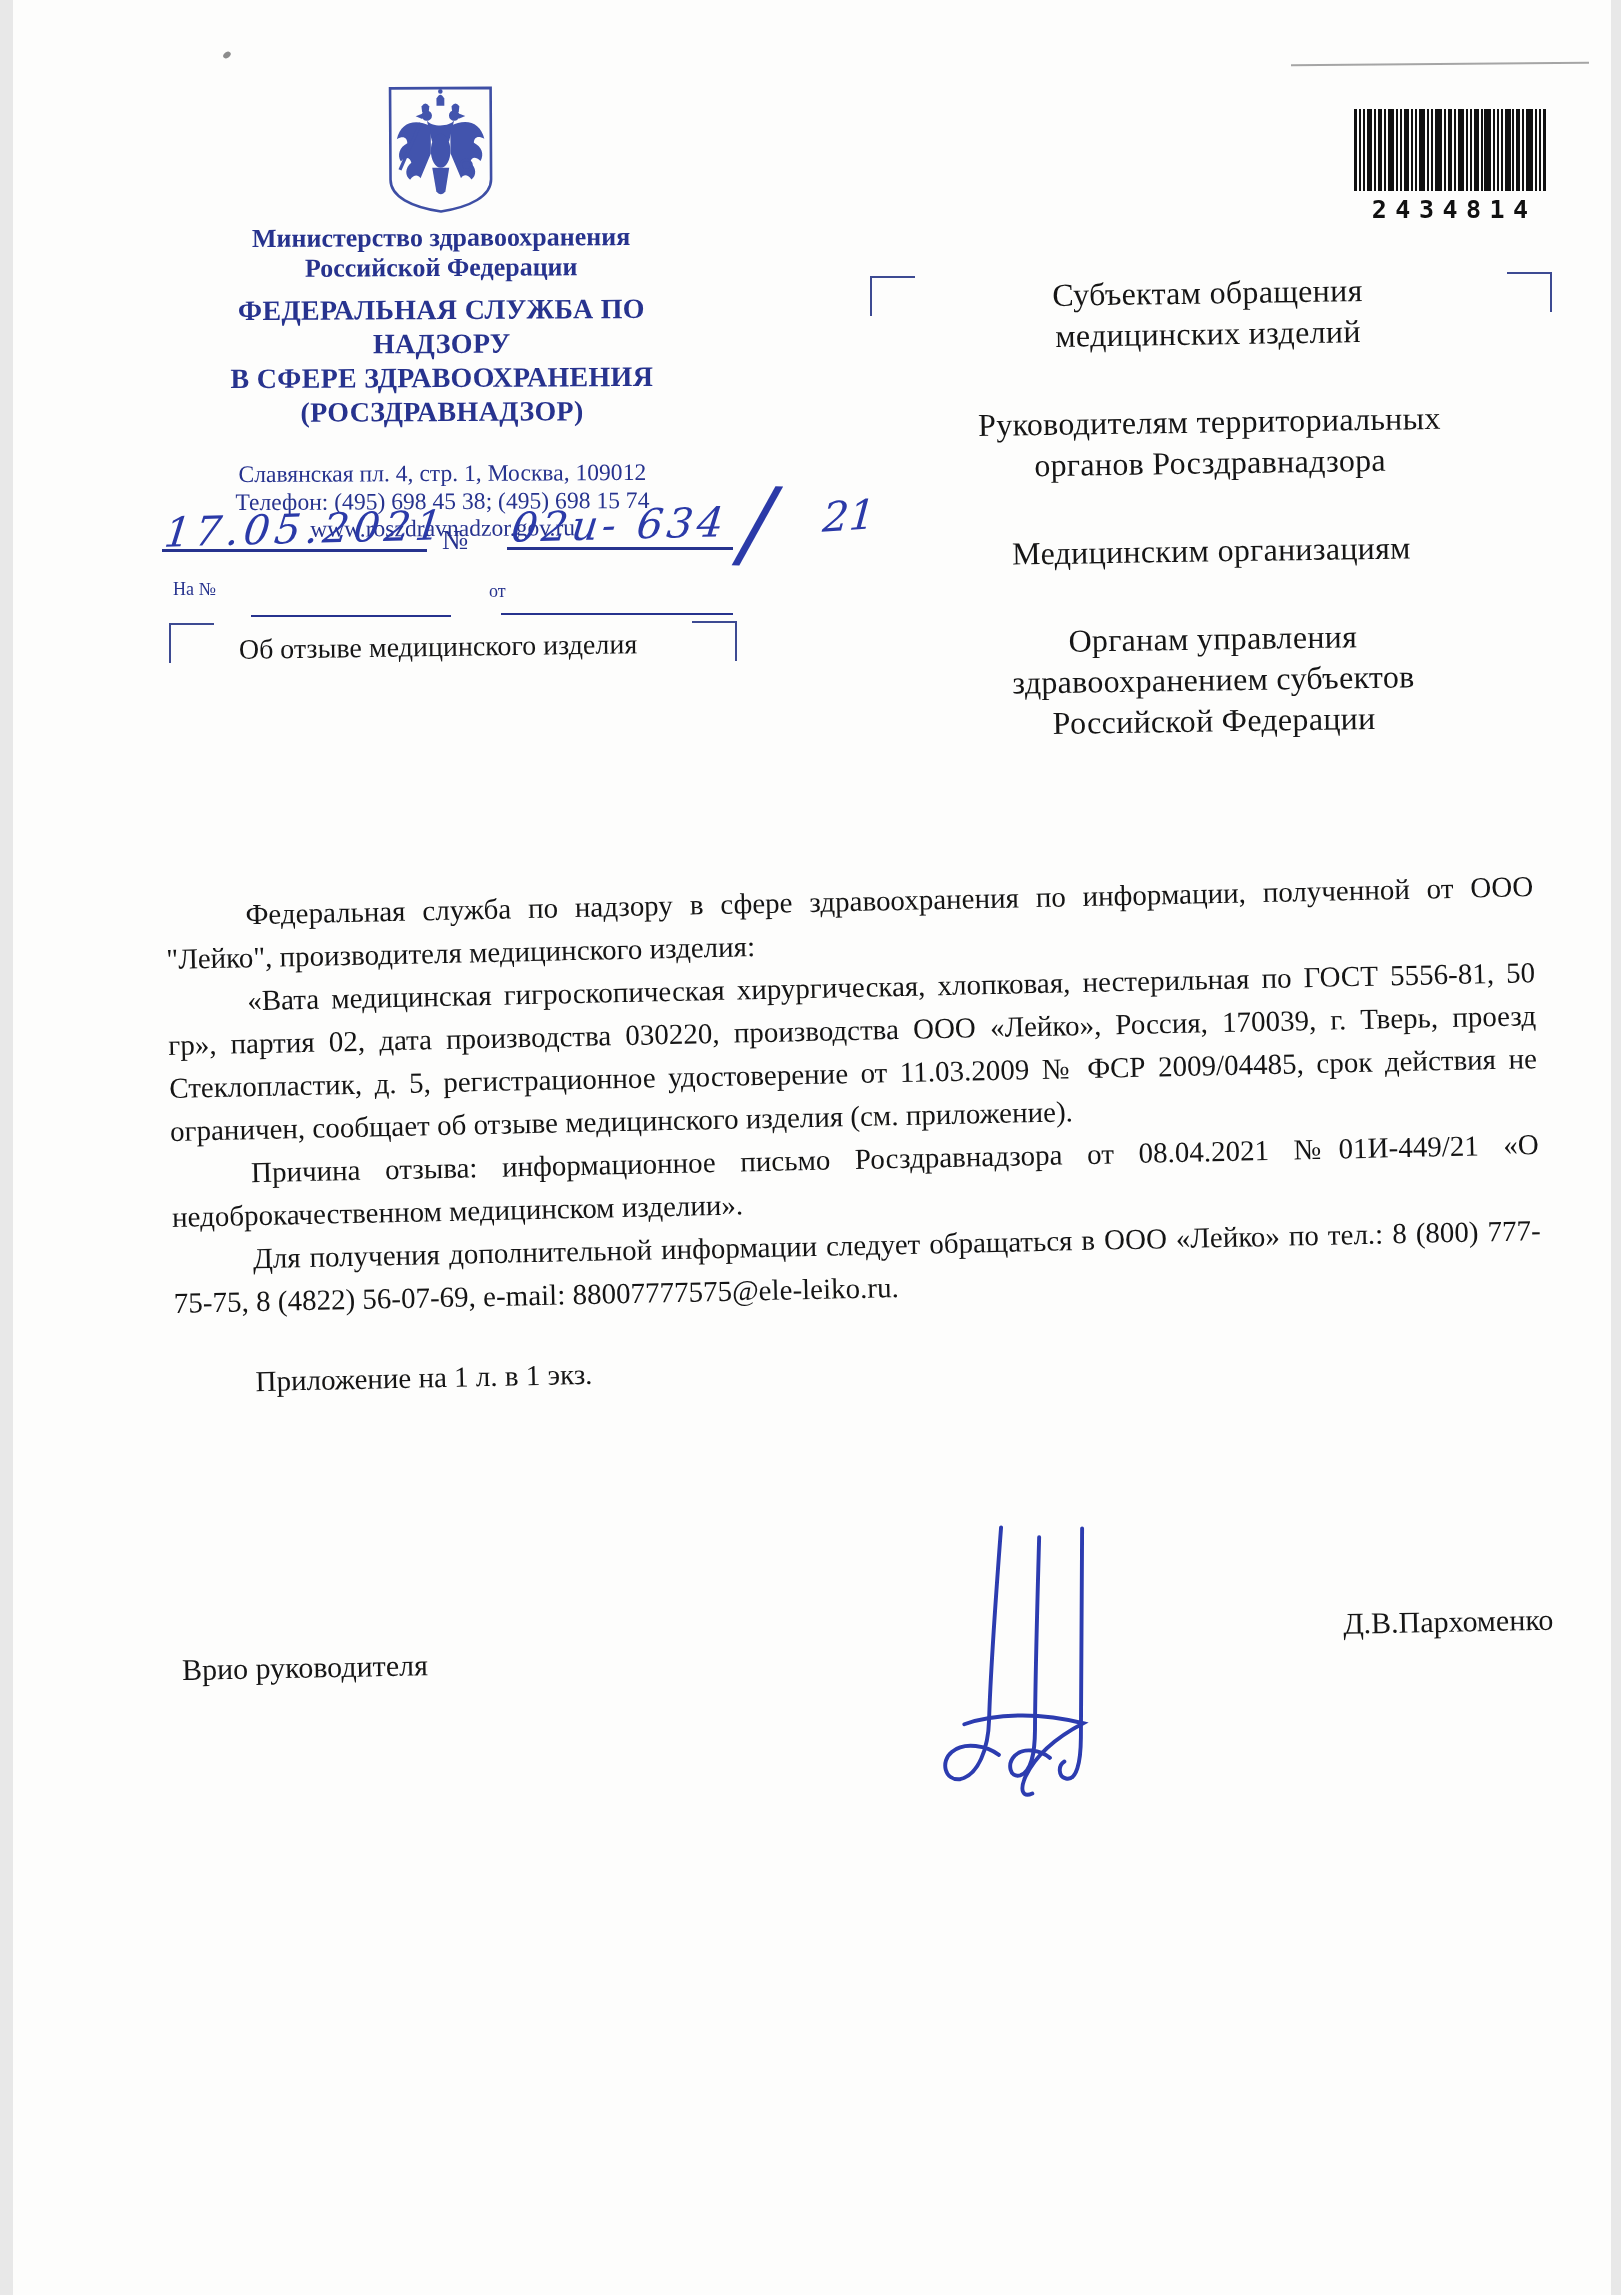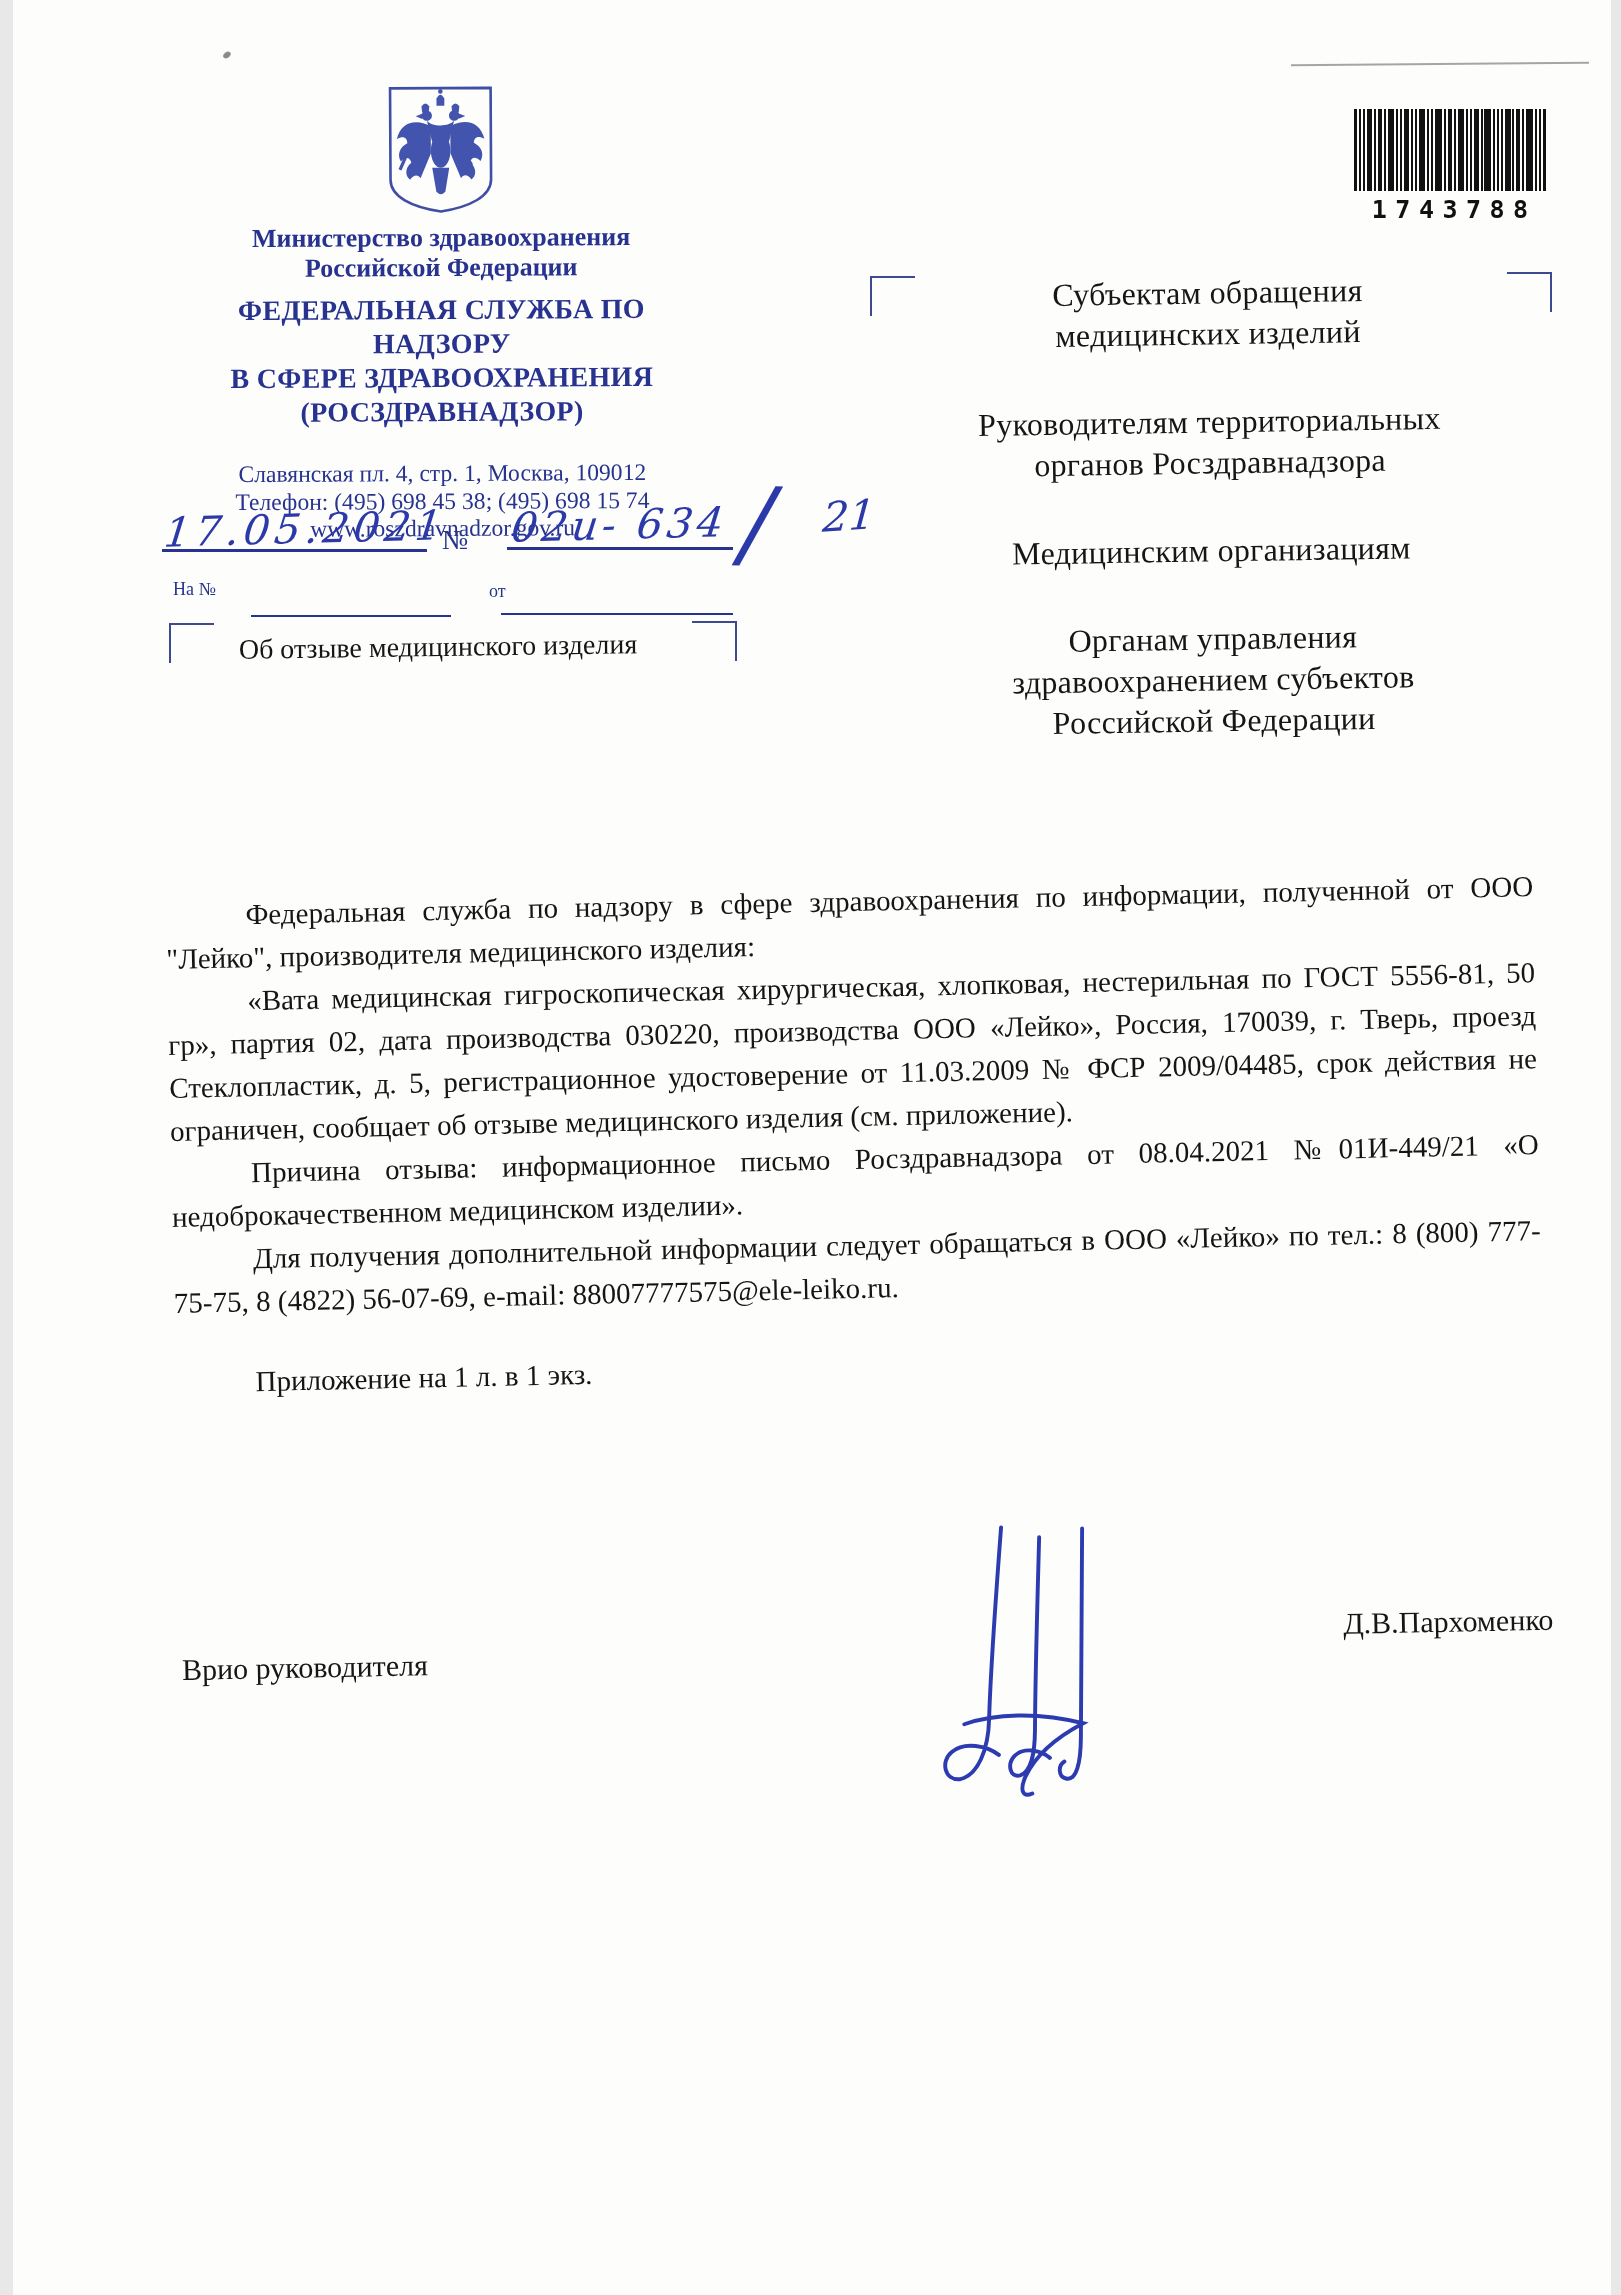--- a/index.html
+++ b/index.html
@@ -153,21 +153,21 @@
           <rect x="233" y="0" width="8" height="126"></rect>
         <rect x="244" y="0" width="3" height="126"></rect>
           <rect x="250" y="0" width="6" height="126"></rect>
         <rect x="259" y="0" width="3" height="126"></rect>
           <rect x="265" y="0" width="10" height="126"></rect>
         <rect x="278" y="0" width="4" height="126"></rect>
           <rect x="285" y="0" width="3" height="126"></rect>
         <rect x="291" y="0" width="5" height="126"></rect>
       </g>
     </svg>
-    <div class="barcode-digits">1743788</div>
+    <div class="barcode-digits">2434814</div>
   </div>
 
   <div class="hand hand-date">17.05.2021</div>
   <div class="u-line u-date"></div>
   <div class="ref-label no-sign">№</div>
   <div class="hand hand-number">02и- 634</div>
   <div class="hand hand-slash">/</div>
   <div class="hand hand-suffix">21</div>
   <div class="u-line u-number"></div>
 

